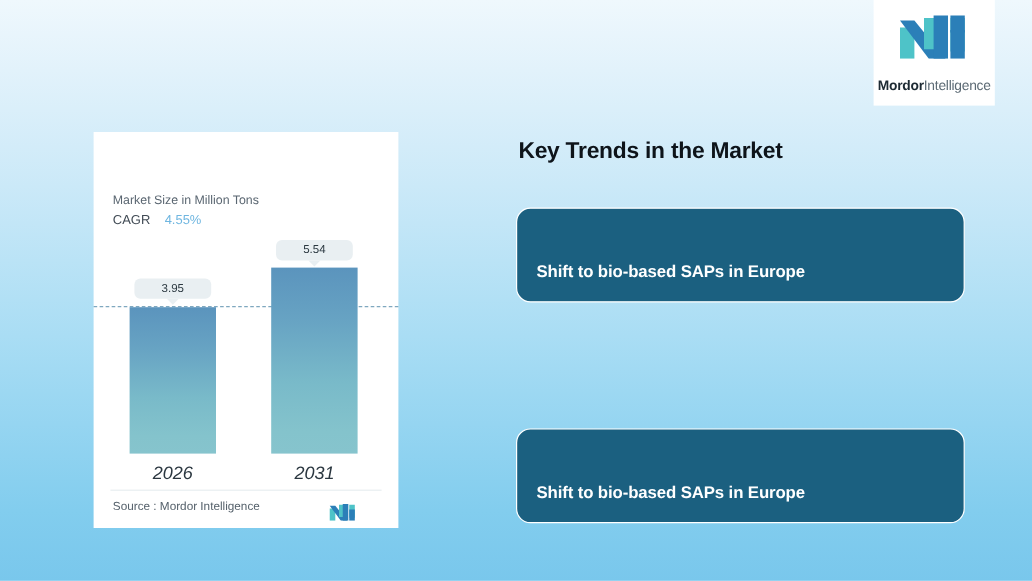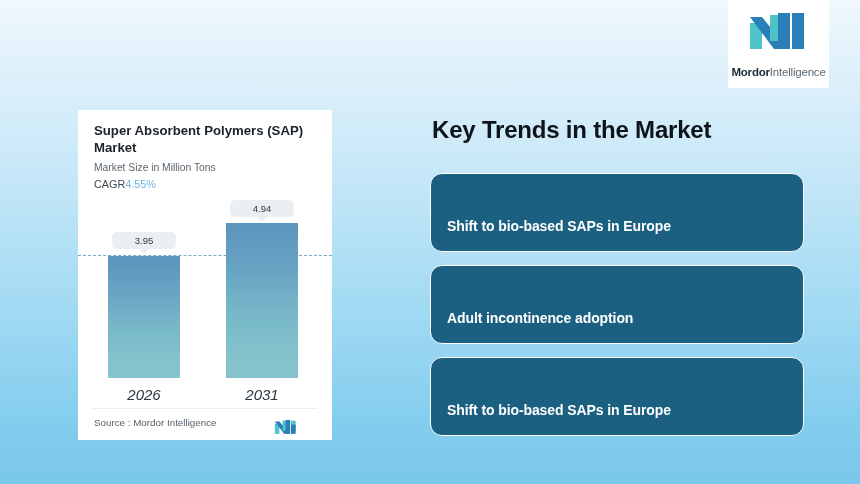--- a/index.html
+++ b/index.html
@@ -81,21 +81,21 @@
     font-size: 10.3px;
     color: #5a6671;
   }
   #chart-cagr {
     position: absolute;
     left: 16px;
     top: 68px;
     font-size: 10.8px;
     color: #404a54;
   }
-  #chart-cagr .cagr-value { color: #6fb6e0; margin-left: 0; }
+  #chart-cagr .cagr-value { color: #6fb6e0; margin-left: 12px; }
 
   #plot {
     position: absolute;
     left: 0px;
     top: 86px;
     width: 254px;
     height: 182px;
   }
   .dashed-line {
     position: absolute;
@@ -154,21 +154,21 @@
     top: 419px;
     width: 24px;
     height: 15px;
   }
 
   
   #trends-heading {
     position: absolute;
     left: 432px;
     top: 116px;
-    font-size: 24px;
+    font-size: 19px;
     font-weight: bold;
     color: #0e141a;
     letter-spacing: -0.2px;
   }
   .trend-card {
     position: absolute;
     left: 430px;
     width: 374px;
     height: 79px;
     background: #1b6080;
@@ -202,35 +202,34 @@
       <polygon points="44,14 56,14 56,38 44,38" fill="#2b7fb8"></polygon>
     </svg>
     <div id="logo-word">
       <span class="mordor">Mordor</span><span class="intel">Intelligence</span>
     </div>
   </div>
 
 
   <div id="chart-card">
 
-    <div id="chart-title">Super Absorbent Polymers (SAP) Market</div>
     <div id="chart-subtitle">Market Size in Million Tons</div>
     <div id="chart-cagr">
       <span>CAGR</span><span class="cagr-value">4.55%</span>
     </div>
 
     <div id="plot">
 
       <div class="dashed-line" style="top:59px;"></div>
 
       <div class="value-chip" style="left:34px; top:36px; width:64px;">3.95</div>
       <div class="chip-pointer" style="left:61px; top:53px;"></div>
       <div class="bar" style="left:30px; width:72px; height:122px;"></div>
 
-      <div class="value-chip" style="left:152px; top:4px; width:64px;">4.94</div>
+      <div class="value-chip" style="left:152px; top:4px; width:64px;">5.54</div>
       <div class="chip-pointer" style="left:179px; top:21px;"></div>
       <div class="bar" style="left:148px; width:72px; height:155px;"></div>
     </div>
 
     <div class="axis-label" style="left:30px; top:276px; width:72px;">2026</div>
     <div class="axis-label" style="left:148px; top:276px; width:72px;">2031</div>
 
     <div id="card-footer-rule"></div>
     <div id="source-text">Source :  Mordor Intelligence</div>
   </div>
@@ -242,20 +241,17 @@
     <polygon points="30,2 42,2 42,38 30,38" fill="#2b7fb8"></polygon>
     <polygon points="44,4 56,4 56,32 44,32" fill="#4ec3c8"></polygon>
     <polygon points="44,14 56,14 56,38 44,38" fill="#2b7fb8"></polygon>
   </svg>
 
   <div id="trends-heading">Key Trends in the Market</div>
 
   <div class="trend-card" style="top:173px;">
     <div class="trend-label">Shift to bio-based SAPs in Europe</div>
   </div>
-  <div class="trend-card" style="top:265px;">
-    <div class="trend-label">Adult incontinence adoption</div>
-  </div>
   <div class="trend-card" style="top:357px;">
     <div class="trend-label">Shift to bio-based SAPs in Europe</div>
   </div>
 
 </div>
 
 </body></html>

